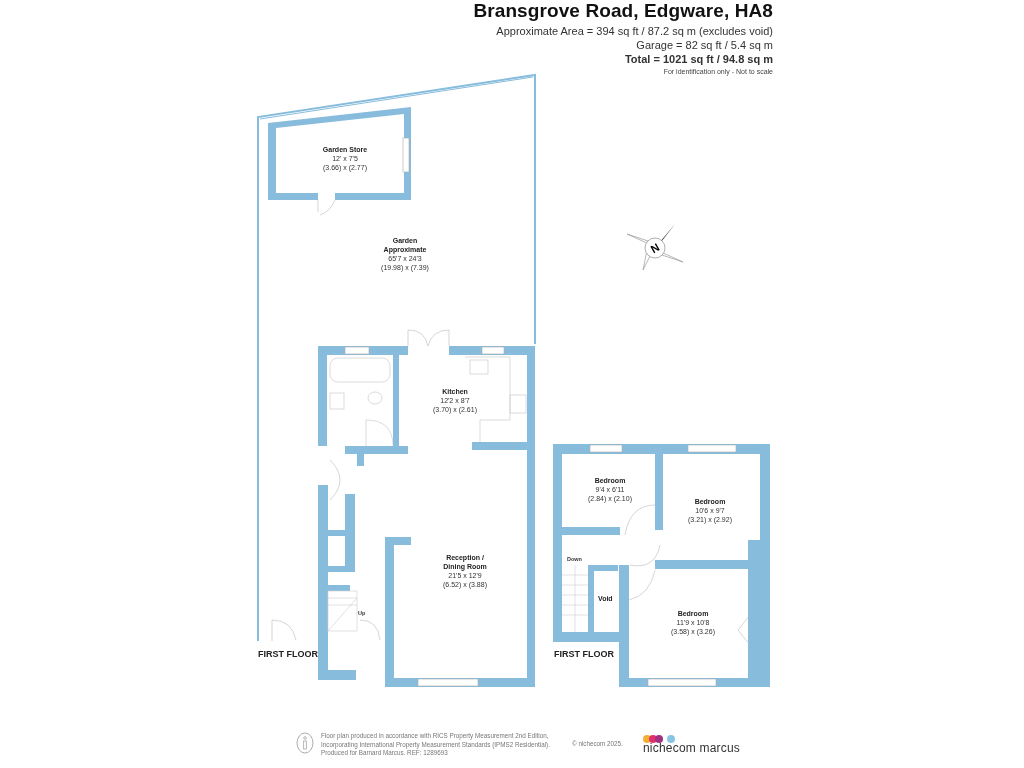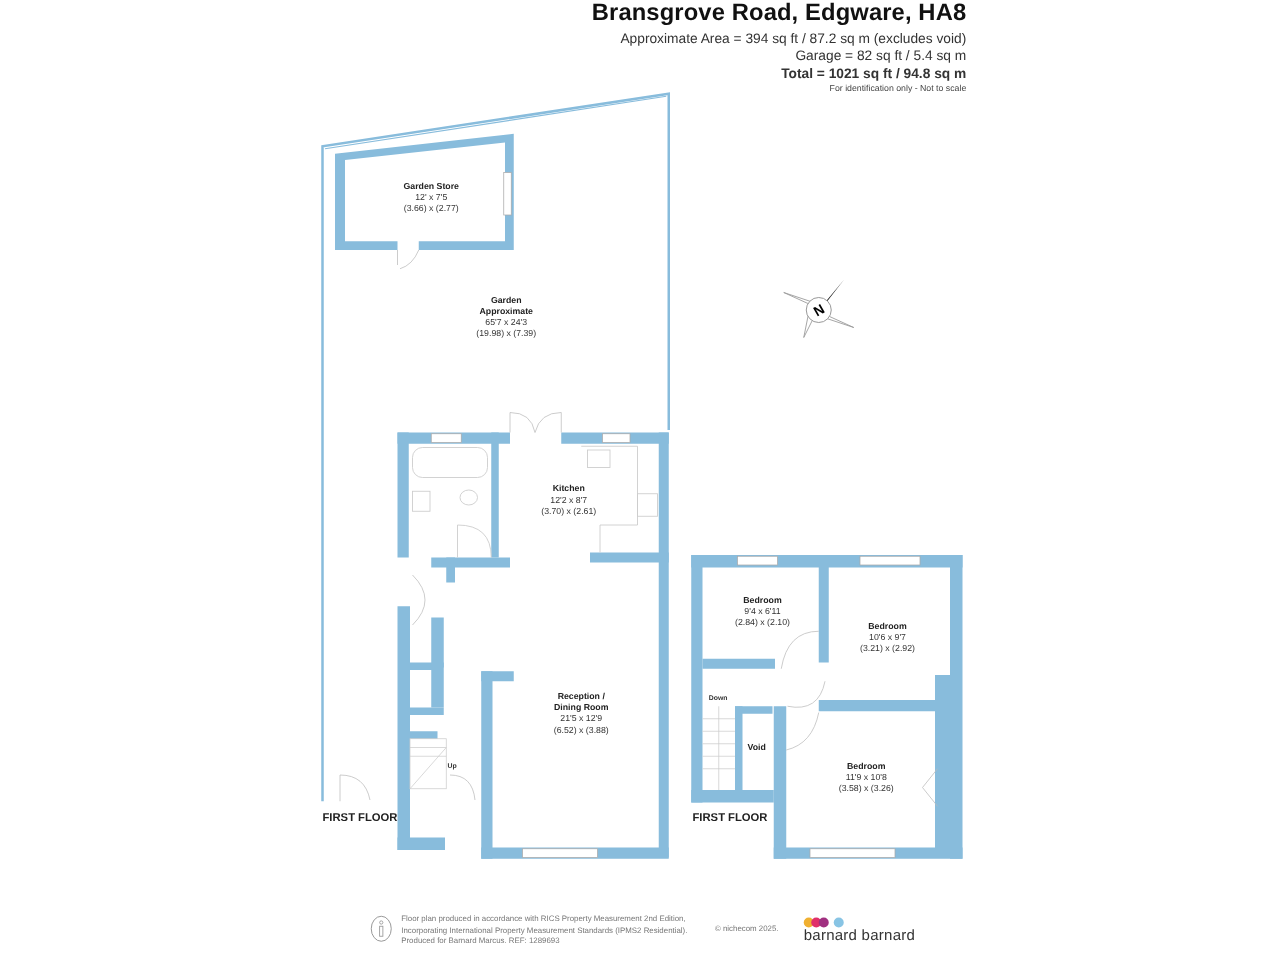--- a/index.html
+++ b/index.html
@@ -205,13 +205,13 @@
 </svg>
 <div class="footer-text">
   <div>Floor plan produced in accordance with RICS Property Measurement 2nd Edition,</div>
   <div>Incorporating International Property Measurement Standards (IPMS2 Residential).</div>
   <div>Produced for Barnard Marcus.   REF: 1289693</div>
 </div>
 <div class="copyright">© nichecom 2025.</div>
 <div class="dots">
   <span class="dot" style="background:#f0b030"></span><span class="dot" style="background:#e0306a"></span><span class="dot" style="background:#a03080"></span><span class="dot" style="background:#88c4e4;margin-left:6px"></span>
 </div>
-<div class="brand">barnard barnard</div>
+<div class="brand">nichecom marcus</div>
 
 </body></html>

